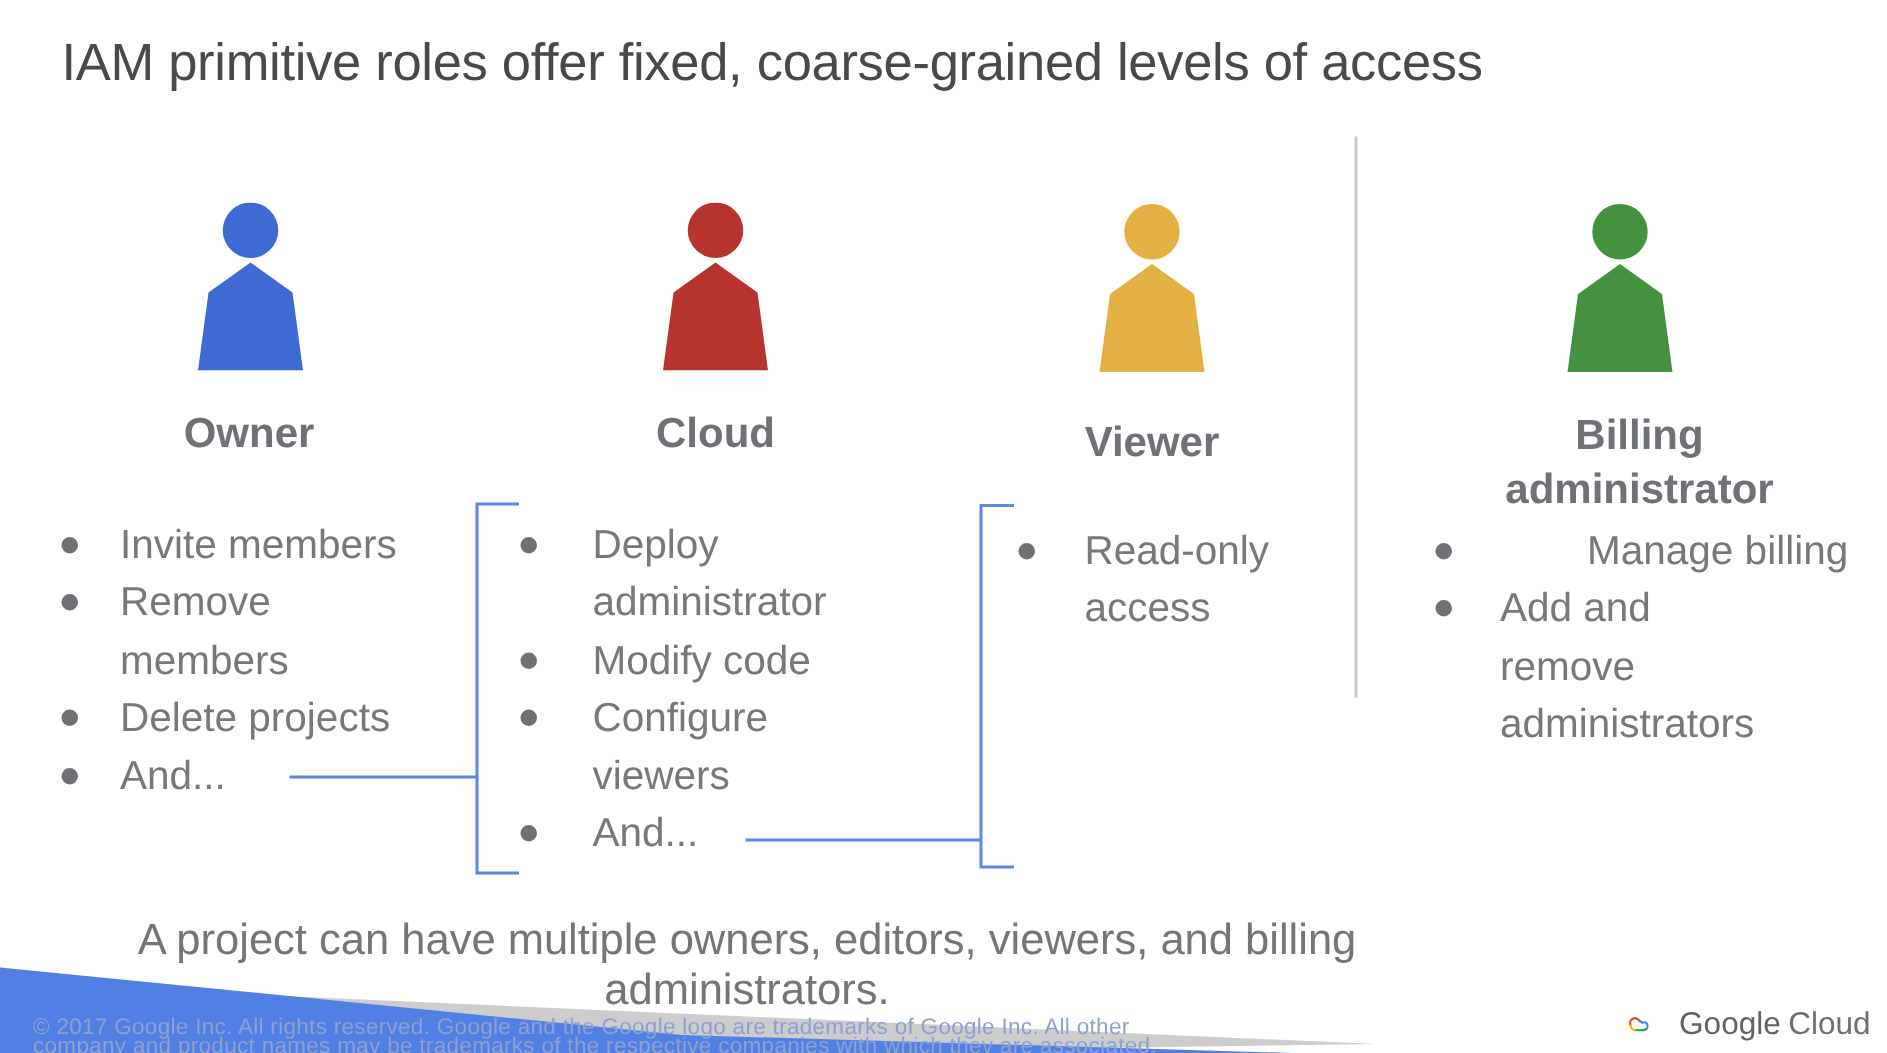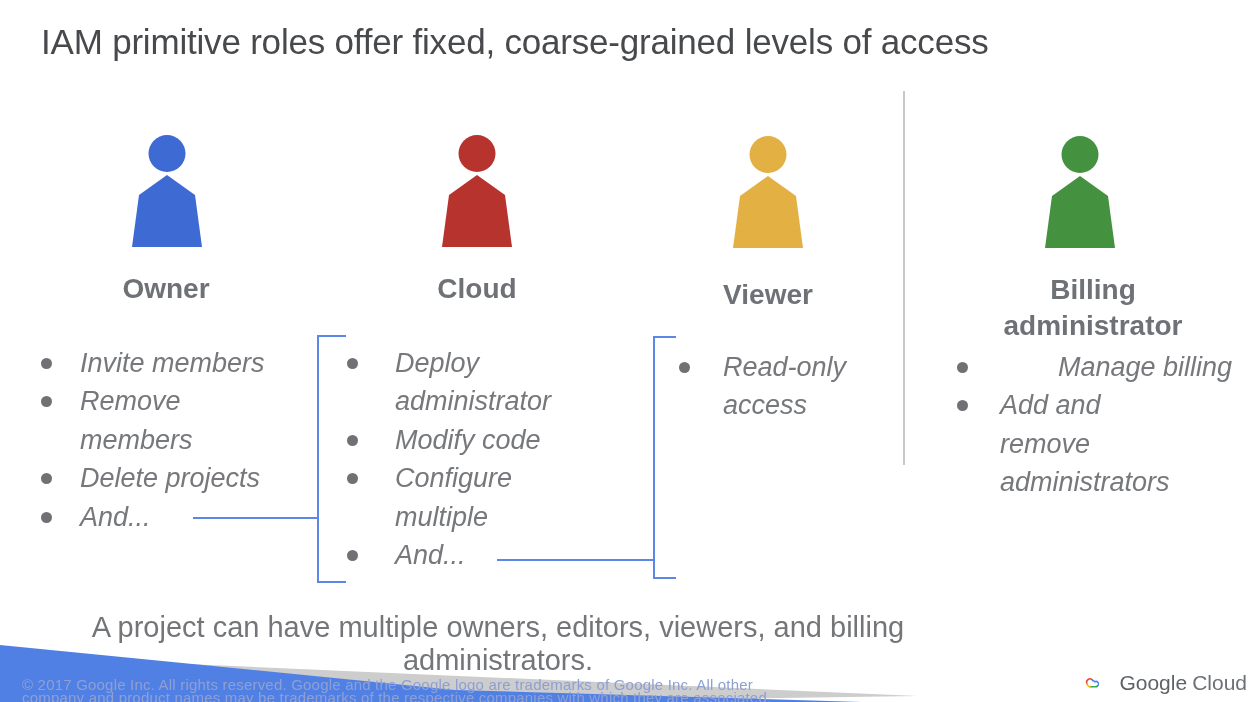--- a/index.html
+++ b/index.html
@@ -14,21 +14,21 @@
   #title{
     left:41px;top:22px;width:1180px;
     font-size:35px;font-weight:400;color:var(--title);letter-spacing:-0.2px;
   }
   #divider{left:903px;top:91px;width:2px;height:374px;background:var(--divider);}
   .role-label{
     font-size:28px;font-weight:700;color:var(--label);
     text-align:center;line-height:36px;white-space:pre-line;width:260px;
   }
   .list-line{
-    font-size:27px;color:var(--body);line-height:32px;white-space:nowrap;font-style:italic;
+    font-size:27px;color:var(--body);line-height:32px;white-space:nowrap;
   }
   .bullet-dot{
     width:11px;height:11px;border-radius:50%;background:var(--dot);
   }
   #caption{
     left:0;top:611px;width:996px;text-align:center;
     font-size:29px;color:var(--caption);
   }
   #connectors,#footer-ribbon{left:0;pointer-events:none;}
   .copyright{
@@ -77,21 +77,21 @@
         <path d="M37 40 L65 60 L72 112 L2 112 L9 60 Z" fill="#b6332e"></path>
       </svg>
       <div class="abs role-label" style="left: 347px; top: 271px;">Cloud</div>
       <div class="abs bullet-dot" style="left: 346.5px; top: 358px;"></div>
       <div class="abs list-line" style="left: 395px; top: 347px;">Deploy</div>
       <div class="abs list-line" style="left: 395px; top: 385.4px;">administrator</div>
       <div class="abs bullet-dot" style="left: 346.5px; top: 434.8px;"></div>
       <div class="abs list-line" style="left: 395px; top: 423.8px;">Modify code</div>
       <div class="abs bullet-dot" style="left: 346.5px; top: 473.2px;"></div>
       <div class="abs list-line" style="left: 395px; top: 462.2px;">Configure</div>
-      <div class="abs list-line" style="left: 395px; top: 500.6px;">multiple</div>
+      <div class="abs list-line" style="left: 395px; top: 500.6px;">viewers</div>
       <div class="abs bullet-dot" style="left: 346.5px; top: 550px;"></div>
       <div class="abs list-line" style="left: 395px; top: 539px;">And...</div>
       <svg width="74" height="112" viewBox="0 0 74 112" class="abs" style="left: 731px; top: 136px;">
         <circle cx="37" cy="18.5" r="18.5" fill="#e3b043"></circle>
         <path d="M37 40 L65 60 L72 112 L2 112 L9 60 Z" fill="#e3b043"></path>
       </svg>
       <div class="abs role-label" style="left: 638px; top: 277px;">Viewer</div>
       <div class="abs bullet-dot" style="left: 678.5px; top: 362px;"></div>
       <div class="abs list-line" style="left: 723px; top: 351px;">Read-only</div>
       <div class="abs list-line" style="left: 723px; top: 389.4px; text-align: center;">access</div>

